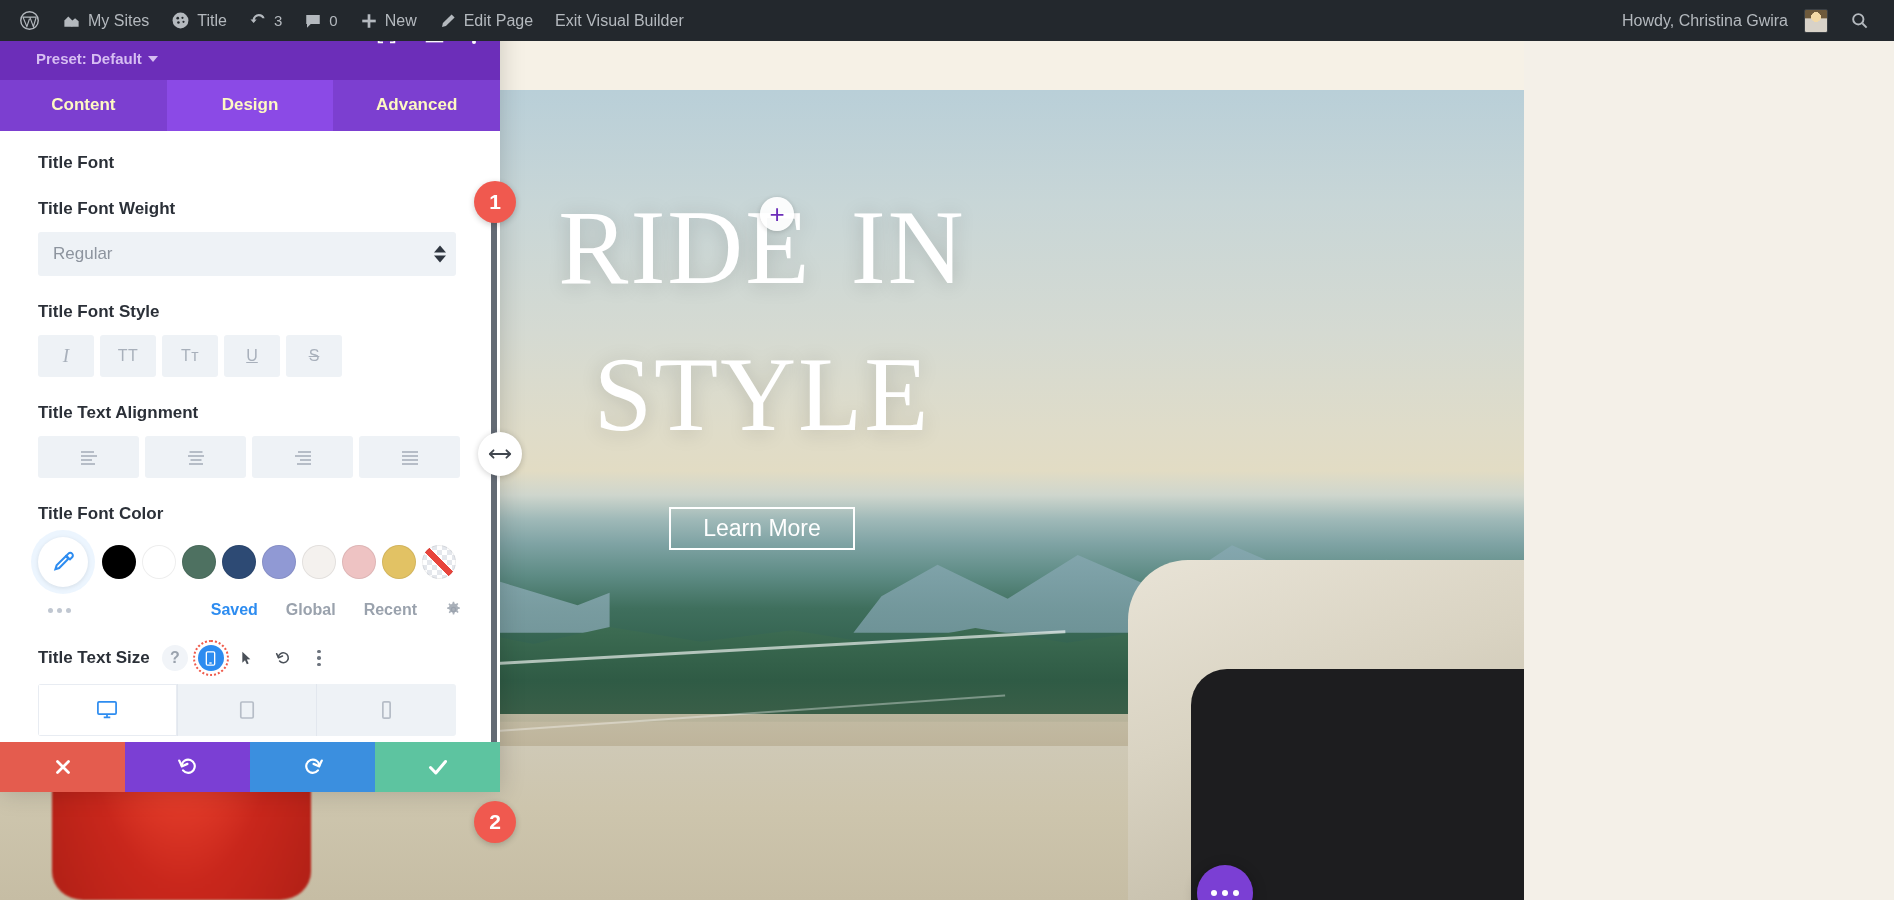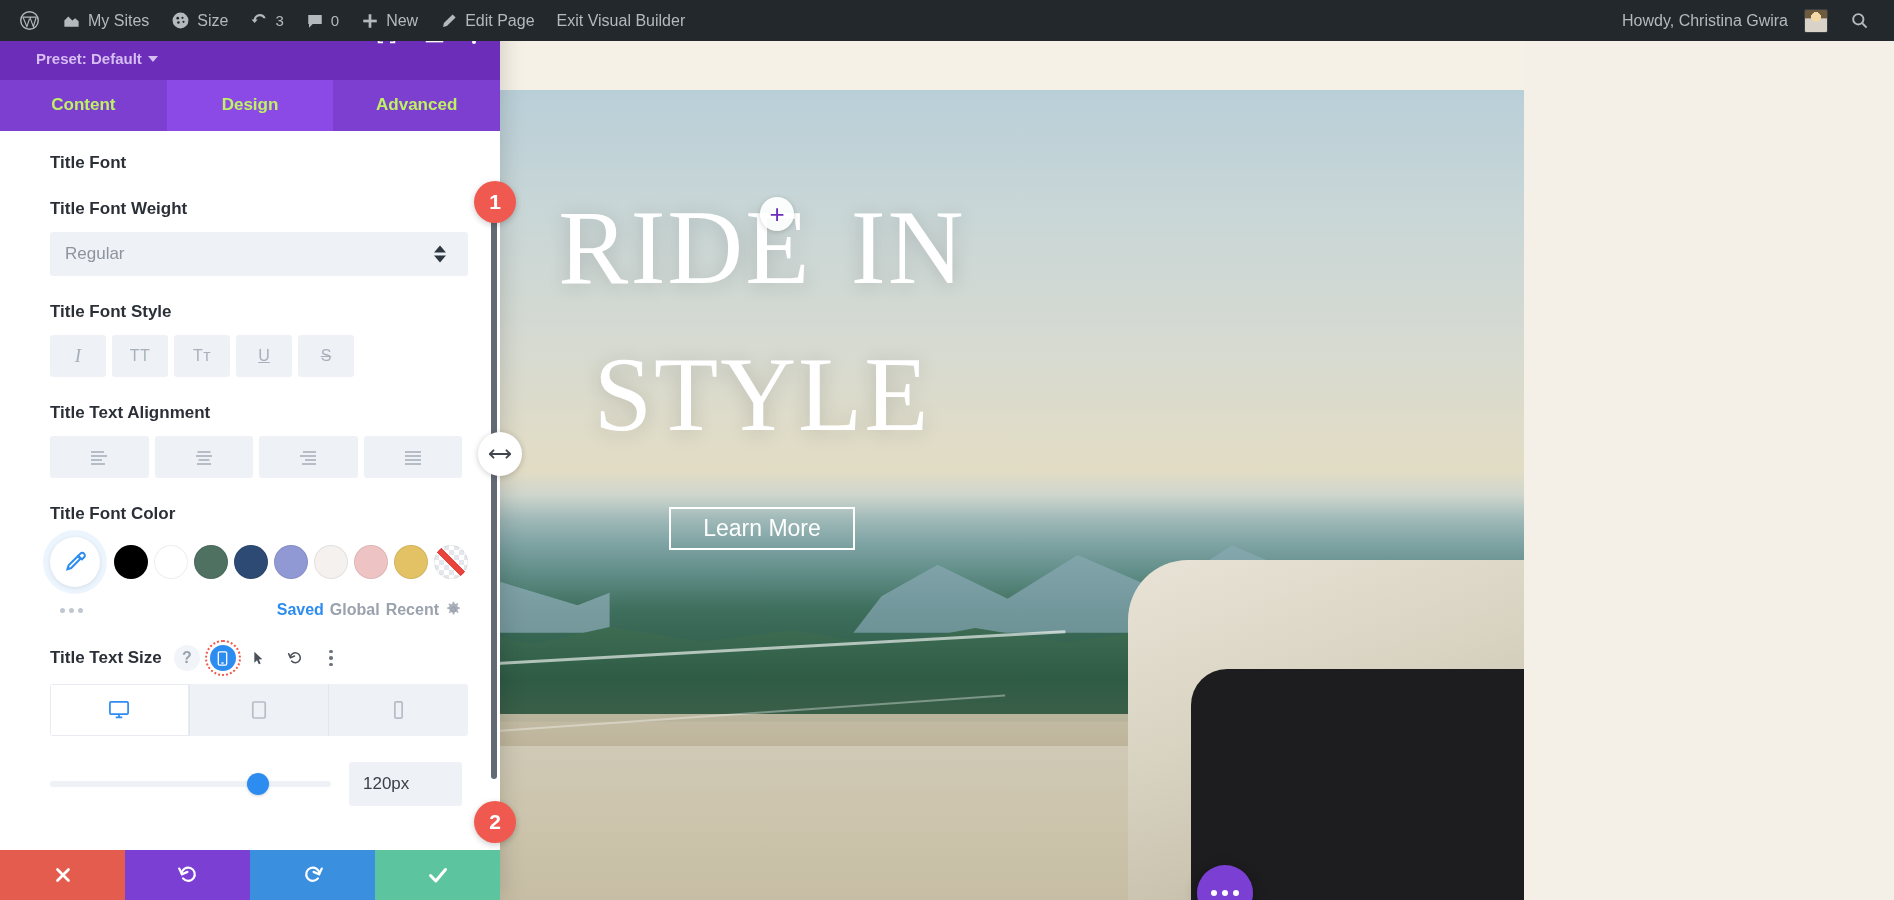--- a/index.html
+++ b/index.html
@@ -153,21 +153,21 @@
     width: 56px; height: 56px; border-radius: 50%;
     background: #7b3fd4; color: #fff; z-index: 25;
     display: flex; align-items: center; justify-content: center;
     box-shadow: 0 3px 14px rgba(0,0,0,.3); cursor: pointer;
   }
   .builder-fab .dots { display: flex; gap: 5px; }
   .builder-fab .dots i { width: 6px; height: 6px; border-radius: 50%; background: #fff; display: block; }
 
   
   .panel {
-    position: absolute; top: 0; left: 0; width: 500px; height: 900px;
+    position: absolute; top: 0; left: 0; width: 500px; height: 792px;
     background: #fff; z-index: 30;
     display: flex; flex-direction: column;
     box-shadow: 0 0 24px rgba(0,0,0,.18);
   }
   .panel-header {
     background: #6c2eb9; padding: 14px 24px 12px 36px;
     display: flex; align-items: flex-start; color: #fff;
   }
   .ph-titles { flex: 1; }
   .ph-title { font-size: 24px; font-weight: 700; letter-spacing: .1px; }
@@ -181,27 +181,27 @@
     display: inline-block;
   }
   .ph-icons { display: flex; align-items: center; gap: 27px; padding-top: 10px; }
   .ph-icons .ico { cursor: pointer; opacity: .96; display: flex; }
   .vdots { display: flex; flex-direction: column; gap: 3px; align-items: center; }
   .vdots i { width: 4px; height: 4px; border-radius: 50%; background: #fff; display: block; }
 
   .panel-tabs { display: flex; background: #7c3fd0; }
   .panel-tab {
     flex: 1; text-align: center; padding: 15px 0 16px;
-    color: #bef264; font-size: 17px; font-weight: 700; cursor: pointer;
+    color: #fef9c3; font-size: 17px; font-weight: 700; cursor: pointer;
   }
   .panel-tab.active { background: #8b4ae6; }
 
   .panel-body {
     flex: 1; overflow: hidden; position: relative;
-    padding: 22px 0 0 12px; background: #fff;
+    padding: 22px 0 0 0; background: #fff;
   }
   .field { padding: 0 38px; margin-bottom: 26px; }
   .field-label {
     font-size: 17px; color: #2b3038; font-weight: 600; margin-bottom: 13px;
     display: flex; align-items: center;
   }
   .select-wrap { position: relative; }
   .fake-select {
     width: 418px; height: 44px; background: #eef2f6; border: none; border-radius: 3px;
     display: flex; align-items: center; padding: 0 40px 0 15px;
@@ -240,21 +240,21 @@
     background:
       linear-gradient(45deg, transparent 44%, #e8453c 44%, #e8453c 56%, transparent 56%),
       repeating-conic-gradient(#fff 0 25%, #e4e7ec 0 50%) 0 0 / 10px 10px;
   }
   .sw-meta {
     display: flex; align-items: center; margin-top: 14px;
     font-size: 16px; font-weight: 600;
   }
   .sw-dots { display: flex; gap: 4px; margin-left: 10px; }
   .sw-dots i { width: 5px; height: 5px; border-radius: 50%; background: #c0c7d1; display: block; }
-  .sw-tabs { margin-left: auto; display: flex; align-items: flex-start; gap: 6px; }
+  .sw-tabs { margin-left: auto; display: flex; align-items: flex-start; gap: 28px; }
   .sw-tab { cursor: pointer; color: #9aa2ad; }
   .sw-tab.active { color: #2d8cf0; }
   .gear { cursor: pointer; display: flex; }
 
   .label-actions { display: flex; align-items: center; gap: 10px; margin-left: 12px; }
   .la-btn {
     width: 26px; height: 26px; border-radius: 50%;
     display: flex; align-items: center; justify-content: center;
     color: #9aa2ad; cursor: pointer; font-size: 16px; font-weight: 700;
     background: #f1f4f8;
@@ -393,21 +393,21 @@
       <div class="ab-item">
         <span class="ab-ico">
           <svg width="19" height="19" viewBox="0 0 24 24" fill="#b4b9be">
             <circle cx="12" cy="12" r="10"></circle>
             <circle cx="8.5" cy="9" r="1.7" fill="#23282d"></circle>
             <circle cx="14.5" cy="8.6" r="1.4" fill="#23282d"></circle>
             <circle cx="15.8" cy="13.6" r="1.4" fill="#23282d"></circle>
             <circle cx="9.4" cy="14.6" r="1.6" fill="#23282d"></circle>
           </svg>
         </span>
-        <span>Size</span>
+        <span>Title</span>
       </div>
 
       <div class="ab-item">
         <span class="ab-ico">
           <svg width="18" height="18" viewBox="0 0 24 24" fill="#b4b9be">
             <path d="M12 3a9 9 0 0 1 8.5 6h-3.2A6 6 0 0 0 6.2 11H9l-4.5 5L0 11h3A9 9 0 0 1 12 3z" transform="translate(2,0) scale(0.92)"></path>
           </svg>
         </span>
         <span class="ab-count">3</span>
       </div>

